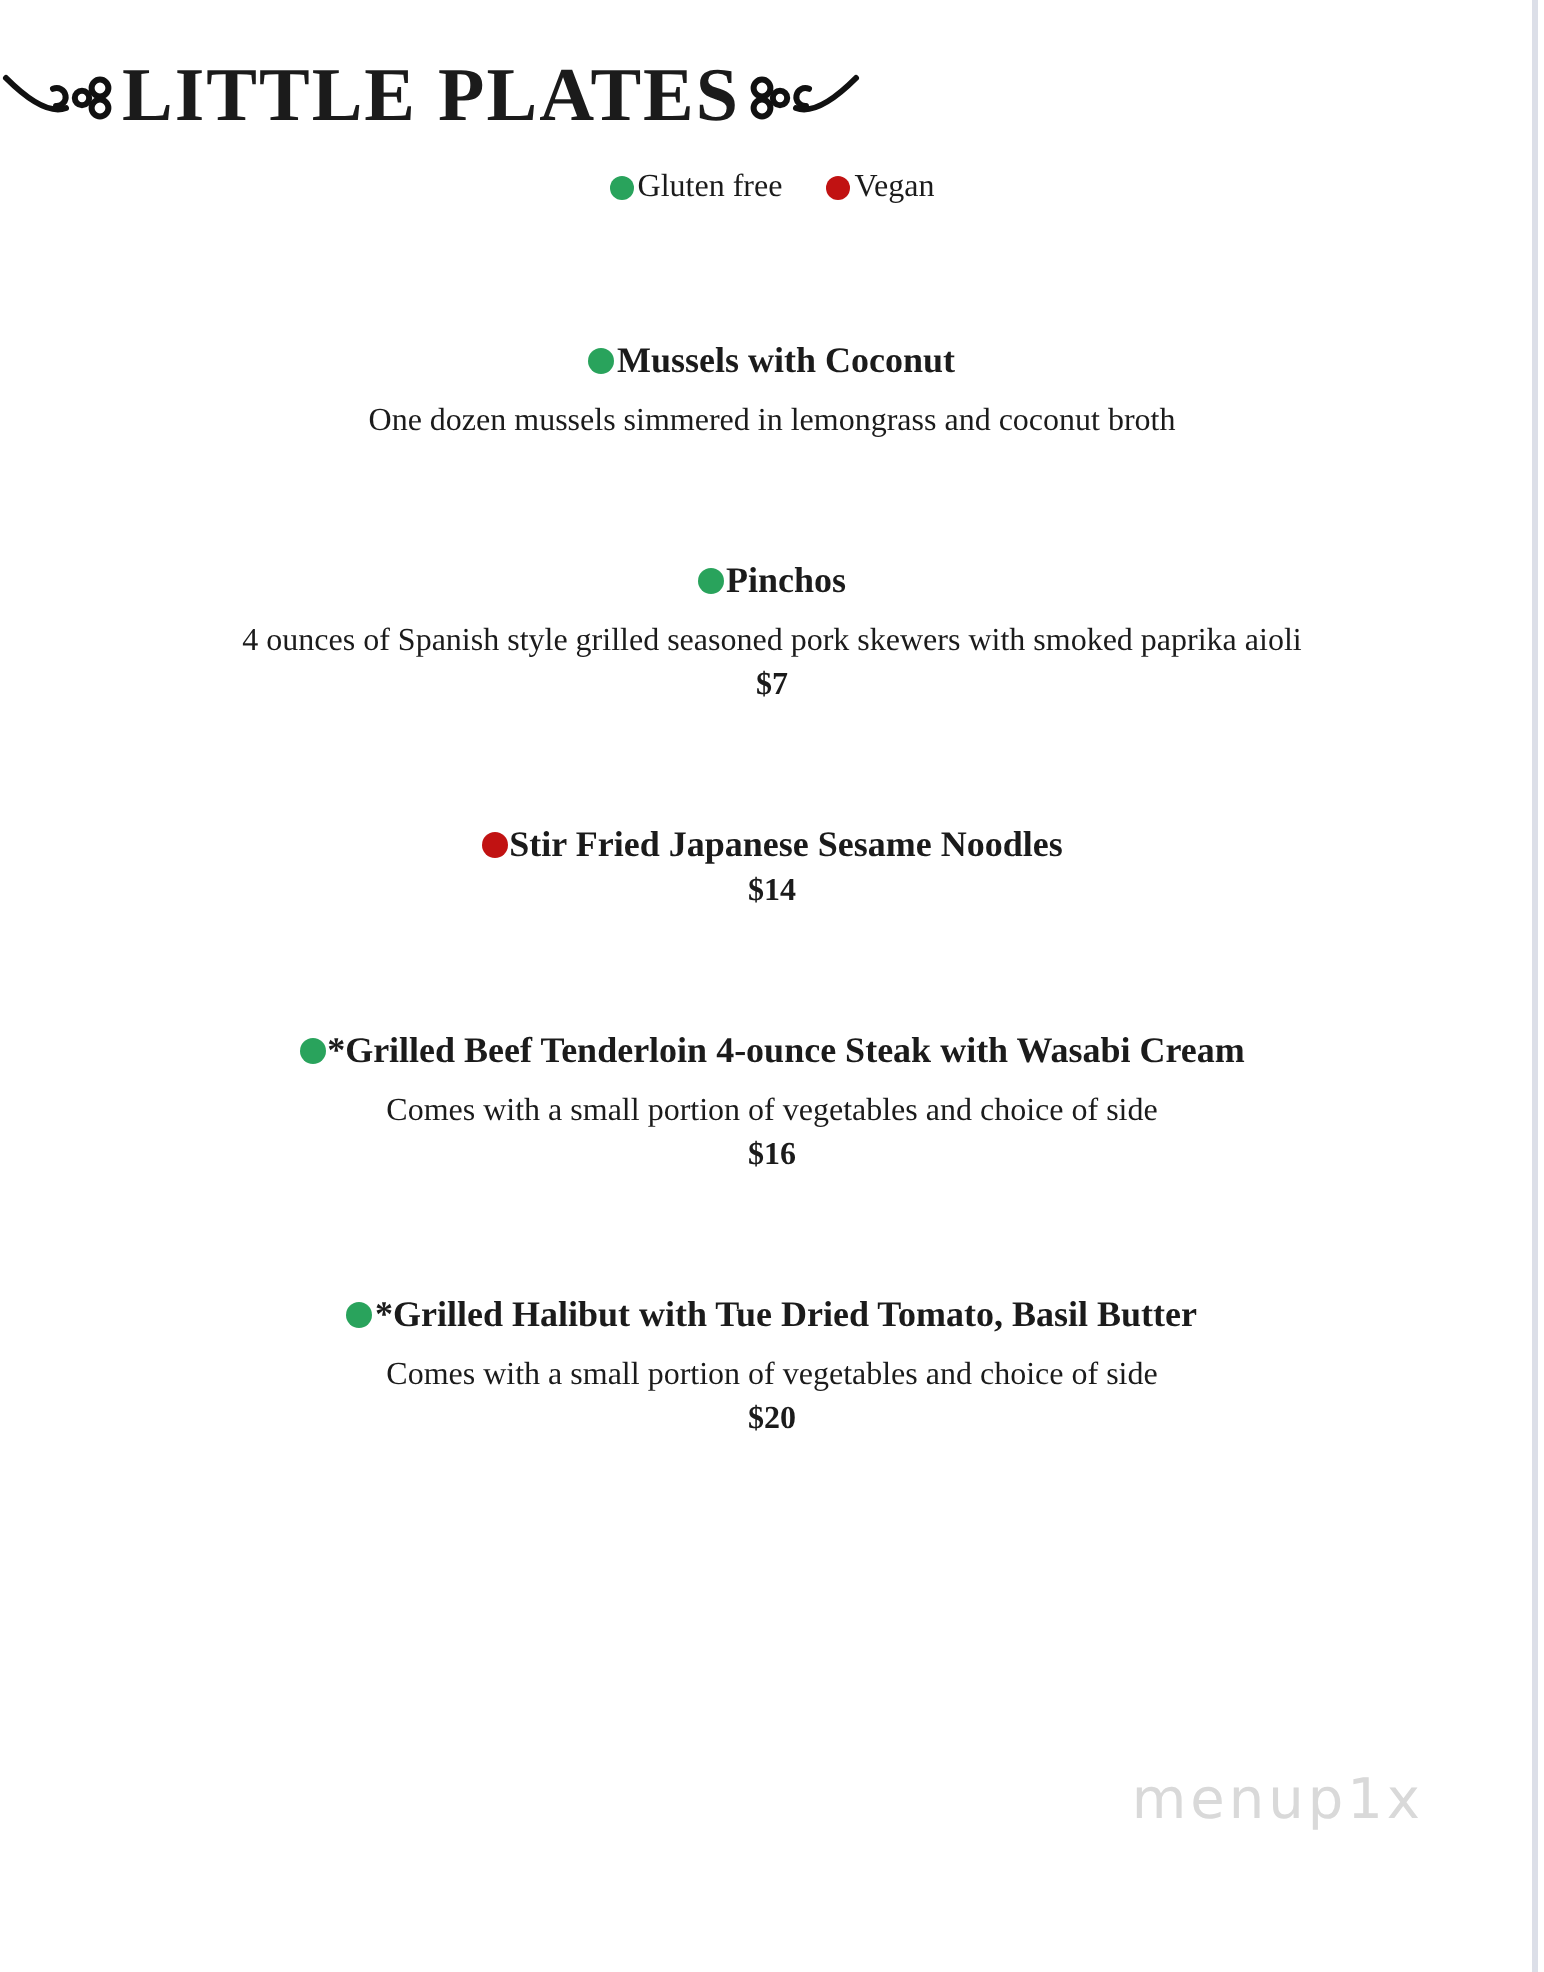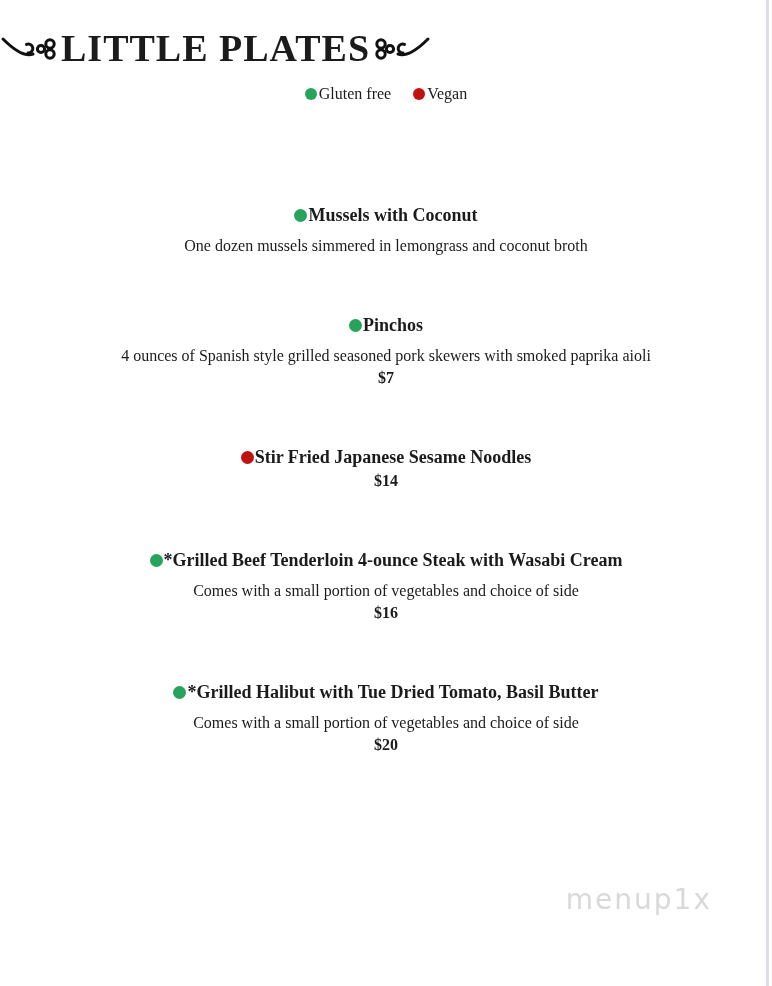--- a/index.html
+++ b/index.html
@@ -45,21 +45,21 @@
   .dot {
     display: inline-block;
     border-radius: 50%;
     width: 12px; height: 12px;
     margin-right: 2px;
     flex: none;
   }
   .dot.gluten-free { background: var(--green, #29a35c); }
   .dot.vegan { background: var(--red, #c11212); }
 
-  .items { margin-top: 100px; }
+  .items { margin-top: 64px; }
   .menu-item { text-align: center; margin-bottom: 58px; }
   .item-name {
     font-size: 18px;
     font-weight: bold;
     line-height: 23px;
   }
   .item-name .dot {
     width: 13px; height: 13px;
     vertical-align: -1px;
     margin-right: 1px;

